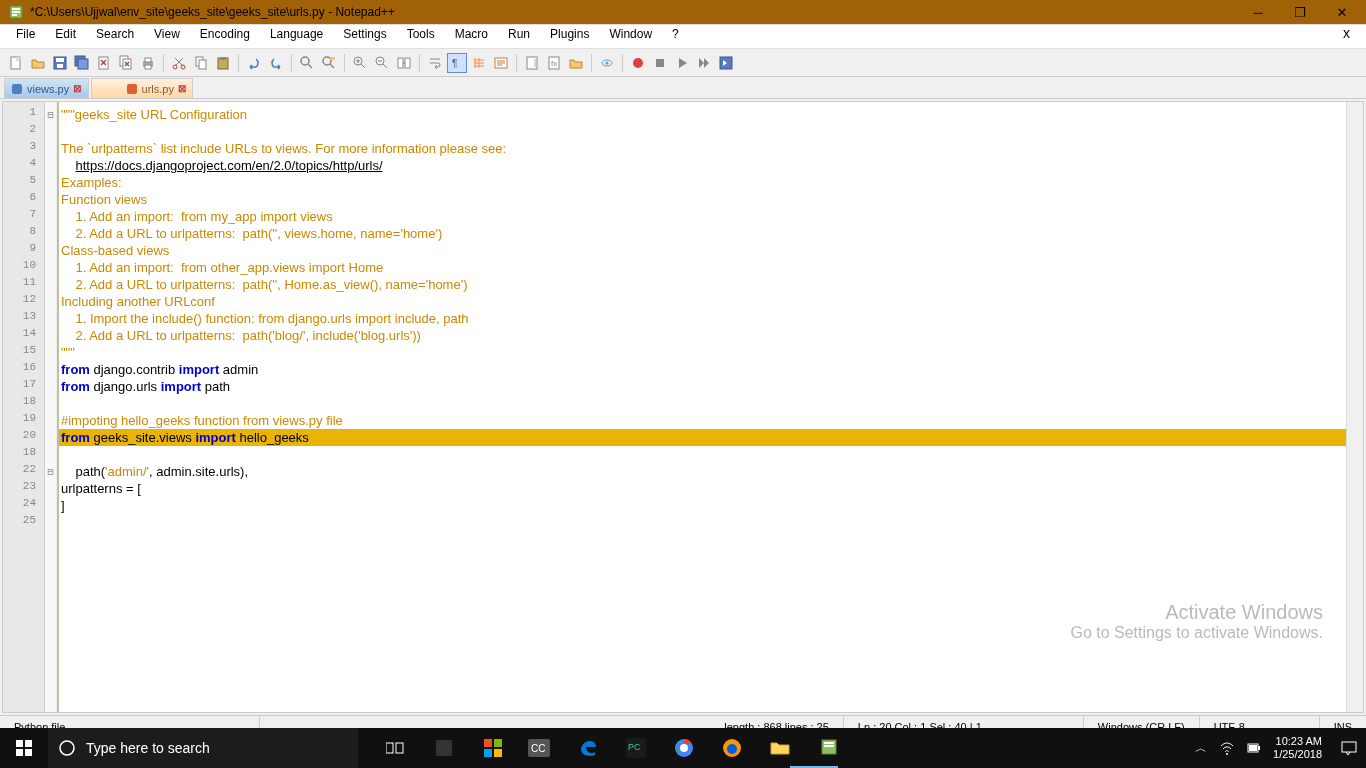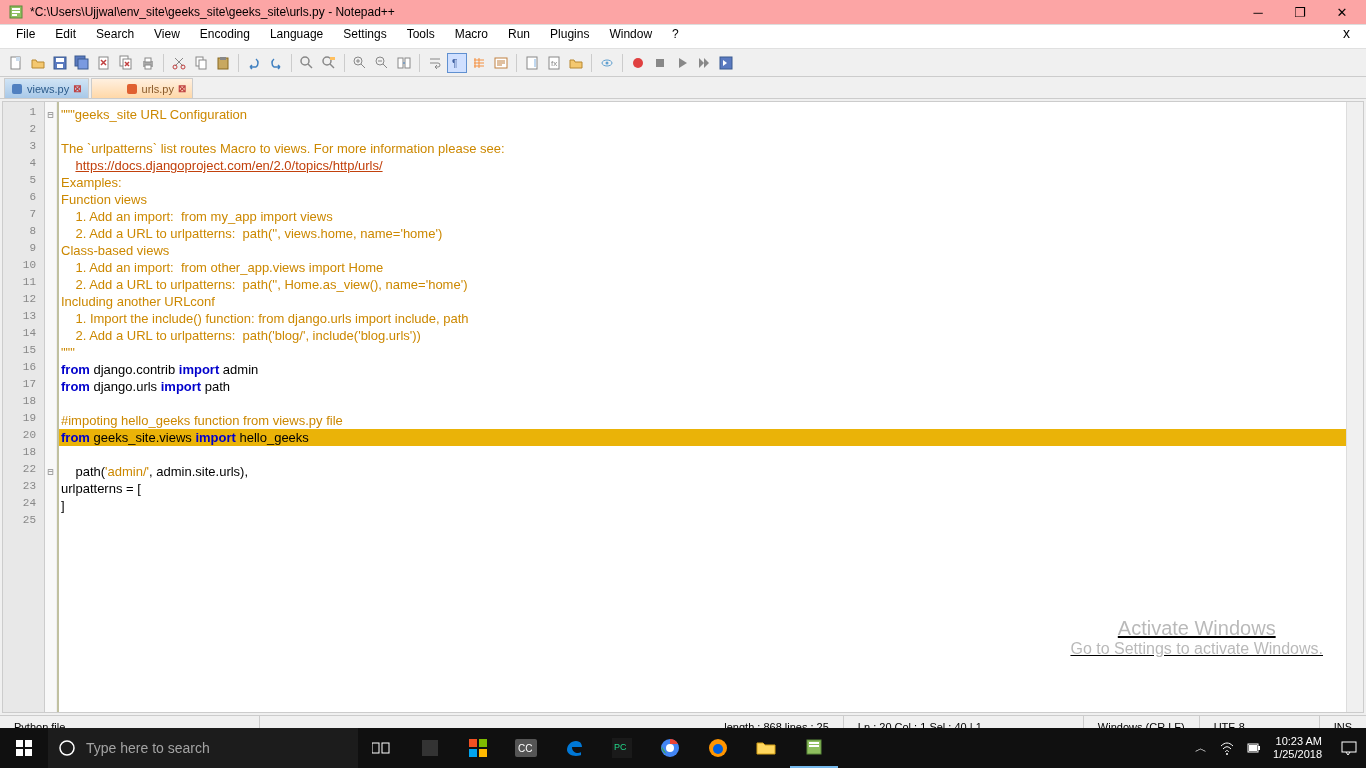--- a/index.html
+++ b/index.html
@@ -1,17 +1,17 @@
 <!DOCTYPE html>
 <html><head>
 <meta charset="utf-8">
 <style>
 * { margin:0; padding:0; box-sizing:border-box; font-family: "Segoe UI", Tahoma, sans-serif; }
 body { width:1366px; height:768px; overflow:hidden; background:#f0f0f0; position:relative; }
-.titlebar { height:22px; background:#fca5a5; display:flex; align-items:center; padding:12px 8px; border-bottom:1px solid #ddd; }
+.titlebar { height:22px; background:#a16207; display:flex; align-items:center; padding:12px 8px; border-bottom:1px solid #ddd; }
 .titlebar .icon { width:16px; height:16px; margin-right:6px; display:flex; align-items:center; justify-content:center; }
 .title-text { font-size:12px; color:#000; flex:1; }
 .win-controls { display:flex; gap:18px; margin-right:4px; }
 .win-btn { width:24px; height:24px; display:flex; align-items:center; justify-content:center; font-size:13px; color:#000; cursor:pointer; }
 .menubar { height:24px; background:#fff; display:flex; padding:0 6px; border-bottom:1px solid #e0e0e0; }
 .menu-item { font-size:12px; padding:2px 10px; cursor:pointer; }
 .menu-x { margin-left:auto; font-size:14px; padding:0 10px; cursor:pointer; }
 .toolbar { height:28px; background:#f0f0f0; border-bottom:1px solid #ccc; display:flex; align-items:center; padding:0 6px; gap:2px; }
 .tb-btn { width:20px; height:20px; display:flex; align-items:center; justify-content:center; cursor:pointer; border:1px solid transparent; }
 .tb-sep { width:1px; height:18px; background:#ccc; margin:0 3px; }
@@ -24,34 +24,34 @@
 .editor-wrap { height:612px; display:flex; border:1px solid #ccc; margin:2px; background:#fff; position:relative; }
 .gutter { width:42px; background:#e8e8e8; border-right:1px solid #ccc; padding-top:4px; }
 .line-num { height:17px; font-size:11px; font-family:"Courier New",monospace; color:#888; text-align:right; padding-right:8px; }
 .fold-col { width:12px; background:#f8f8f8; border-right:1px solid #eee; padding-top:4px; }
 .fold-mark { height:17px; font-size:10px; font-family:monospace; color:#888; text-align:center; line-height:17px; }
 .vbar { width:2px; background:#c0c0a0; }
 .code { flex:1; padding-top:4px; font-family:"Courier New",monospace; font-size:13px; overflow:hidden; }
 .code-line { height:17px; line-height:17px; white-space:pre; padding-left:2px; }
 .hl-line { background:#eab308; }
 .c-str { color:#cc8800; }
-.c-url { color:#c2410c; text-decoration:underline; }
+.c-url { color:#000000; text-decoration:underline; }
 .c-key { color:#0000cc; font-weight:bold; }
 .c-plain { color:#000; }
 .c-comment { color:#cc8800; }
 .statusbar { height:22px; background:#f0f0f0; border-top:1px solid #ccc; display:flex; align-items:center; font-size:11px; }
 .sb-cell { padding:0 14px; border-right:1px solid #ccc; height:100%; display:flex; align-items:center; }
 .sb-spacer { flex:1; }
-.watermark { position:absolute; right:40px; bottom:54px; text-align:center; pointer-events:none;text-decoration:underline; }
+.watermark { position:absolute; right:40px; bottom:70px; text-align:right; pointer-events:none; }
 .watermark h3 { font-size:20px; font-weight:400; color:rgba(100,100,100,0.45); }
 .watermark p { font-size:16px; color:rgba(100,100,100,0.45); }
 .taskbar { height:40px; background:#101010; display:flex; align-items:center; color:#fff; position:absolute; bottom:0; left:0; right:0; }
 .tb-start { width:48px; height:40px; display:flex; align-items:center; justify-content:center; cursor:pointer; }
-.tb-search { height:40px; width:310px; background:#1c1c1c; display:flex; align-items:center; padding:0 10px; gap:10px; color:#a3a3a3; font-size:14px; cursor:text; }
-.tb-app { width:48px; height:40px; display:flex; align-items:center; justify-content:center; cursor:pointer; }
+.tb-search { height:40px; width:310px; background:#1c1c1c; display:flex; align-items:center; padding:0 10px; gap:10px; color:#ffffff; font-size:14px; cursor:text; }
+.tb-app { width:48px; height:40px; display:flex; align-items:center; justify-content:flex-end; cursor:pointer; }
 .tb-tray { margin-left:auto; display:flex; align-items:center; gap:12px; padding:0 8px; }
 .tb-clock { text-align:right; font-size:11px; line-height:13px; padding-right:6px; }
 .scrollbar-v { width:17px; background:#f0f0f0; border-left:1px solid #ddd; }
 </style>
 </head>
 <body>
 
 <div class="titlebar">
   <span class="icon">
     <svg width="16" height="16">
@@ -342,21 +342,21 @@
       <div class="fold-mark"></div>
       <div class="fold-mark">⊟</div>
       <div class="fold-mark"></div>
       <div class="fold-mark"></div>
       <div class="fold-mark"></div>
     </div>
   <div class="vbar"></div>
   <div class="code" id="code">
       <div class="code-line"><span class="c-str">"""geeks_site URL Configuration</span></div>
       <div class="code-line"></div>
-      <div class="code-line"><span class="c-str">The `urlpatterns` list routes Macro to views. For more information please see:</span></div>
+      <div class="code-line"><span class="c-str">The `urlpatterns` list include URLs to views. For more information please see:</span></div>
       <div class="code-line"><span class="c-str">    </span><span class="c-url">https://docs.djangoproject.com/en/2.0/topics/http/urls/</span></div>
       <div class="code-line"><span class="c-str">Examples:</span></div>
       <div class="code-line"><span class="c-str">Function views</span></div>
       <div class="code-line"><span class="c-str">    1. Add an import:  from my_app import views</span></div>
       <div class="code-line"><span class="c-str">    2. Add a URL to urlpatterns:  path('', views.home, name='home')</span></div>
       <div class="code-line"><span class="c-str">Class-based views</span></div>
       <div class="code-line"><span class="c-str">    1. Add an import:  from other_app.views import Home</span></div>
       <div class="code-line"><span class="c-str">    2. Add a URL to urlpatterns:  path('', Home.as_view(), name='home')</span></div>
       <div class="code-line"><span class="c-str">Including another URLconf</span></div>
       <div class="code-line"><span class="c-str">    1. Import the include() function: from django.urls import include, path</span></div>

